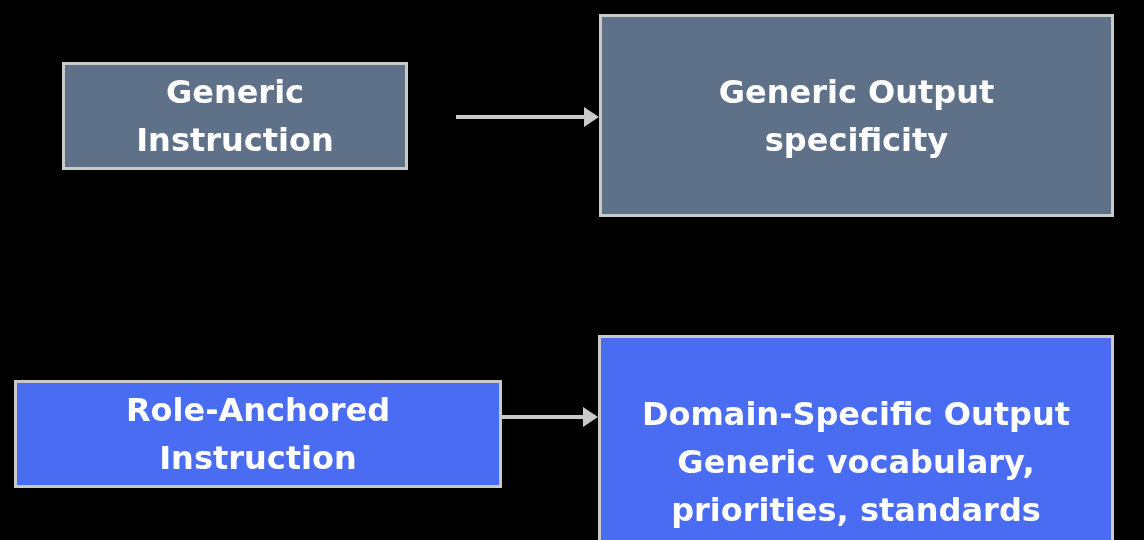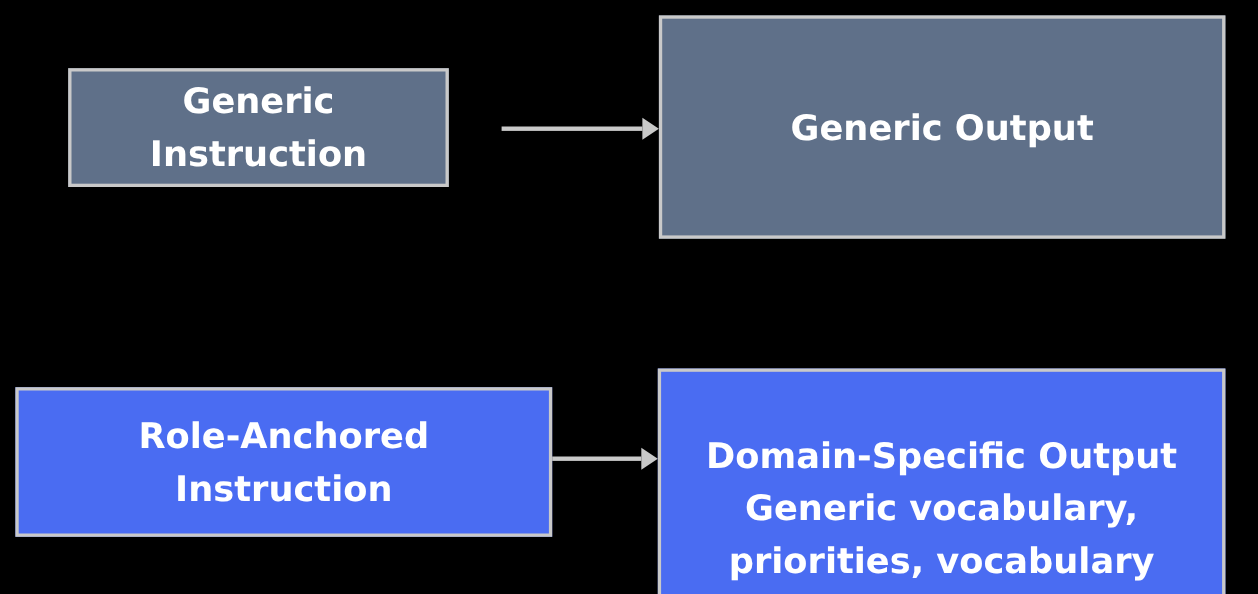--- a/index.html
+++ b/index.html
@@ -30,21 +30,21 @@
     font-size: 32px;
     font-weight: 600;
     line-height: 48px;
     padding: 0 30px;
   }
   .box.generic { background: var(--generic-fill, #5f7089); }
   .box.accent  { background: var(--accent-fill, #4a6cf2); }
 
   #box-generic-instruction { left: 62px;  top: 62px;  width: 346px; height: 108px; }
   #box-generic-output      { left: 599px; top: 14px;  width: 515px; height: 203px; }
-  #box-role-instruction    { left: 14px;  top: 352px; width: 488px; height: 136px; }
+  #box-role-instruction    { left: 14px;  top: 380px; width: 488px; height: 108px; }
   #box-domain-output       { left: 598px; top: 315px; width: 516px; height: 254px; margin-top: 20px; }
 
   .arrow {
     position: absolute;
     display: flex;
     align-items: center;
   }
   #arrow-top    { left: 456px; top: 107px; width: 143px; height: 20px; }
   #arrow-bottom { left: 502px; top: 407px; width: 96px;  height: 20px; }
   .arrow-line {
@@ -70,30 +70,31 @@
     <span>Generic Instruction</span>
   </div>
 
   <div class="arrow" id="arrow-top">
     <div class="arrow-line"></div>
     <div class="arrow-head"></div>
   </div>
 
   <div class="box generic" id="box-generic-output">
     <span>Generic Output</span>
+    <span>specificity</span>
   </div>
 
   <div class="box accent" id="box-role-instruction">
     <span>Role-Anchored Instruction</span>
   </div>
 
   <div class="arrow" id="arrow-bottom">
     <div class="arrow-line"></div>
     <div class="arrow-head"></div>
   </div>
 
   <div class="box accent" id="box-domain-output">
     <span>Domain-Specific Output</span>
     <span>Generic vocabulary,</span>
-    <span>priorities, vocabulary</span>
+    <span>priorities, standards</span>
   </div>
 
 </div>
 
 </body></html>

